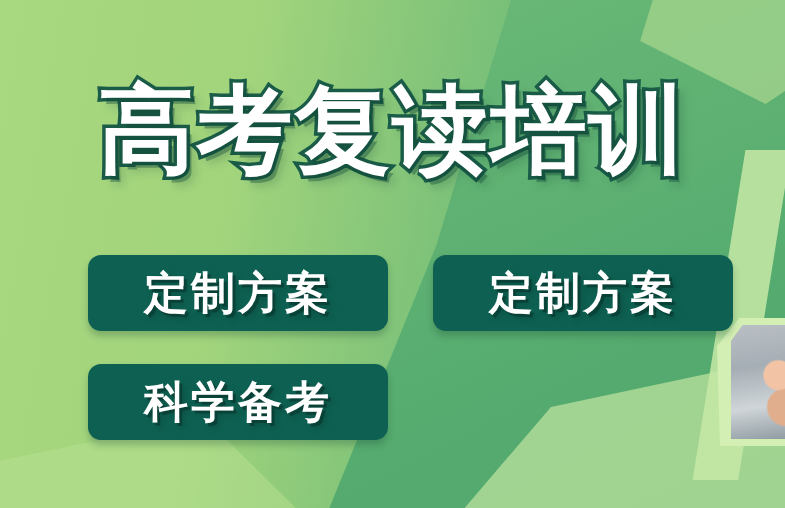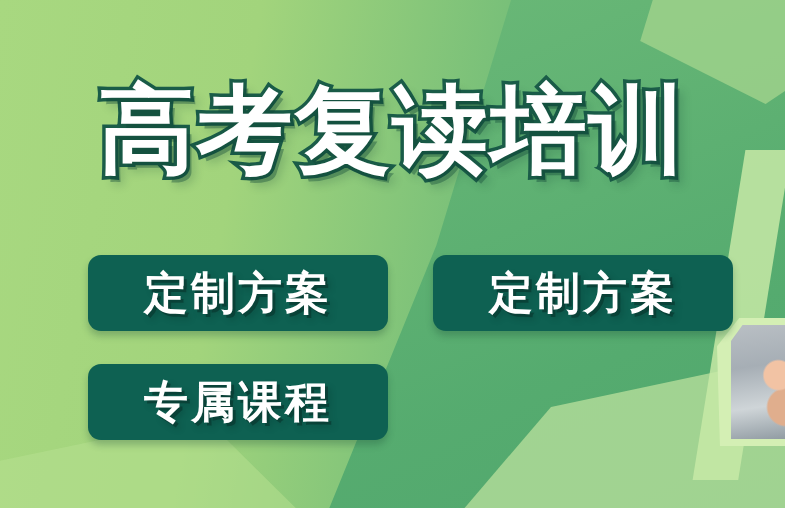--- a/index.html
+++ b/index.html
@@ -183,17 +183,17 @@
     <div class="pill">
       <span class="pill-label">定制方案</span>
     </div>
 
     <div class="pill">
       <span class="pill-label">定制方案</span>
     </div>
 
 
     <div class="pill">
-      <span class="pill-label">专属课程</span>
+      <span class="pill-label">科学备考</span>
     </div>
 
   </div>
 </div>
 
 </body></html>

